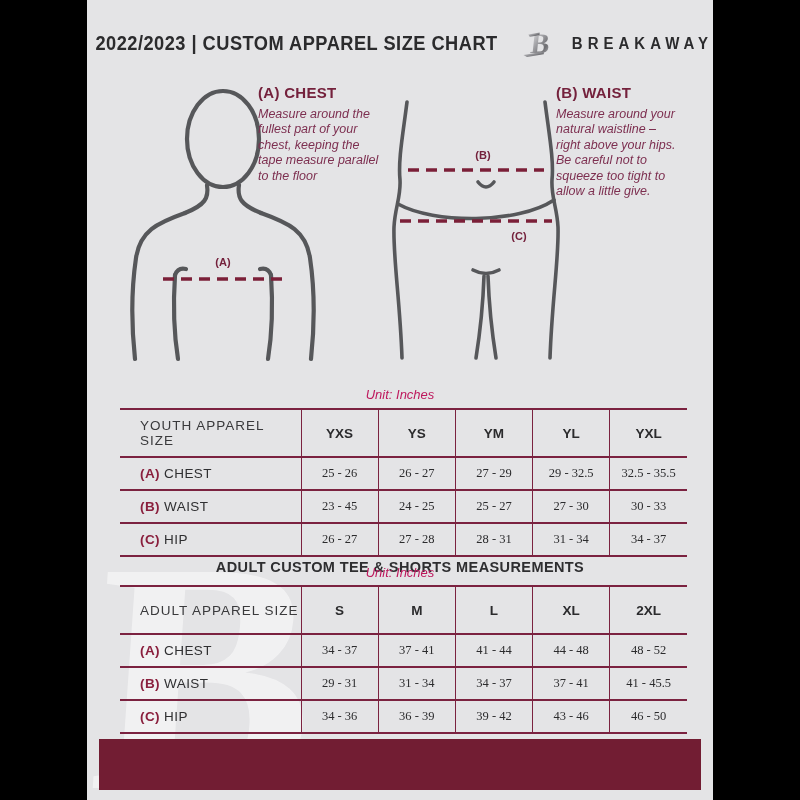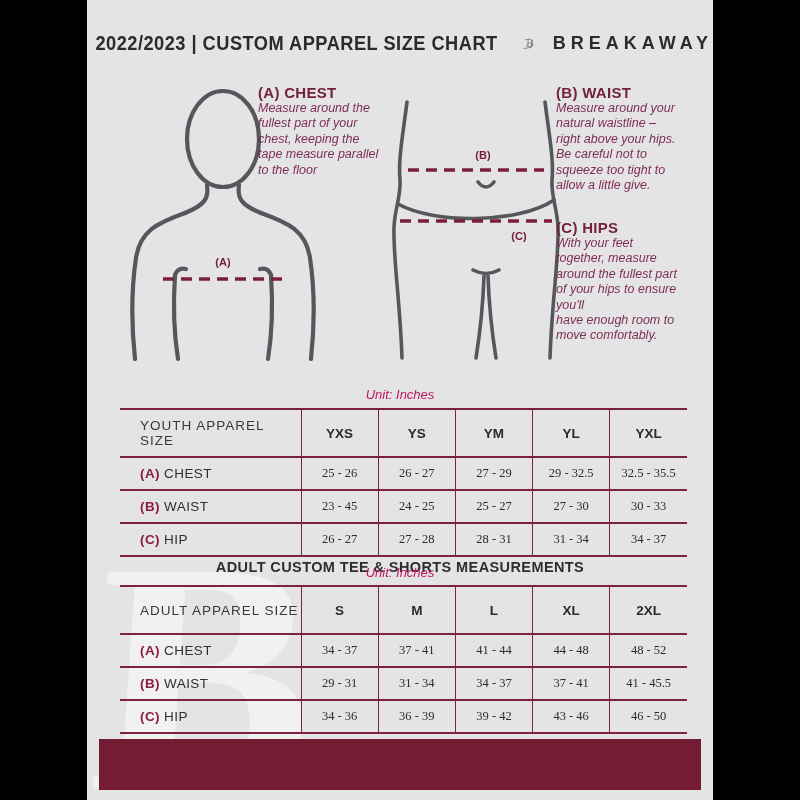--- a/index.html
+++ b/index.html
@@ -21,37 +21,37 @@
   
   .header {
     position:absolute; top:22px; left:0; right:0;
     display:flex; align-items:center; justify-content:center; gap:16px;
   }
   .header-title {
     font-size:19px; font-weight:bold; color:#2b2b2d; white-space:nowrap;
     letter-spacing:0.5px; transform:scale(0.96,1.1);
   }
   .brand {
-    font-size:18px; font-weight:bold; color:#2b2b2d; letter-spacing:5px;
+    font-size:15px; font-weight:bold; color:#2b2b2d; letter-spacing:5px;
     white-space:nowrap; transform:scaleY(1.05);
   }
   .logo { width:42px; height:42px; }
   
   .fig-left  { position:absolute; left:36px;  top:82px;  width:200px; height:280px; }
   .fig-right { position:absolute; left:299px; top:100px; width:180px; height:262px; }
   
   .instr { position:absolute; }
   .instr-a { left:171px; top:84px;  width:146px; }
   .instr-b { left:469px; top:84px;  width:154px; }
   .instr-c { left:469px; top:219px; width:154px; }
   .instr-h {
     font-size:15px; font-weight:800; color:#74213c; letter-spacing:0.3px;
   }
   .instr-p {
-    font-size:12.5px; font-style:italic; color:#7d2f50;
+    margin-top:6px; font-size:12.5px; font-style:italic; color:#7d2f50;
     line-height:1.23; white-space:pre-line;
   }
   
   .sec-title {
     position:absolute; left:0; right:0; text-align:center;
     font-size:14.5px; font-weight:bold; color:#2e2e30; letter-spacing:0.4px;
   }
   .sec-unit {
     position:absolute; left:0; right:0; text-align:center;
     font-size:13px; font-style:italic; color:#be185d;
@@ -165,30 +165,20 @@
       <div class="instr instr-b">
         <div class="instr-h">(B) WAIST</div>
         <div class="instr-p">Measure around your
 natural waistline –
 right above your hips.
 Be careful not to
 squeeze too tight to
 allow a little give.</div>
       </div>
 
-      <div class="instr instr-c">
-        <div class="instr-h">(C) HIPS</div>
-        <div class="instr-p">With your feet
-together, measure
-around the fullest part
-of your hips to ensure
-you'll
-have enough room to
-move comfortably.</div>
-      </div>
 
       <div class="sec-unit t-youth-unit">Unit: Inches</div>
 
       <table class="sz-table tbl-youth">
         <colgroup>
             <col class="c-label">
             <col>
             <col>
             <col>
             <col>

